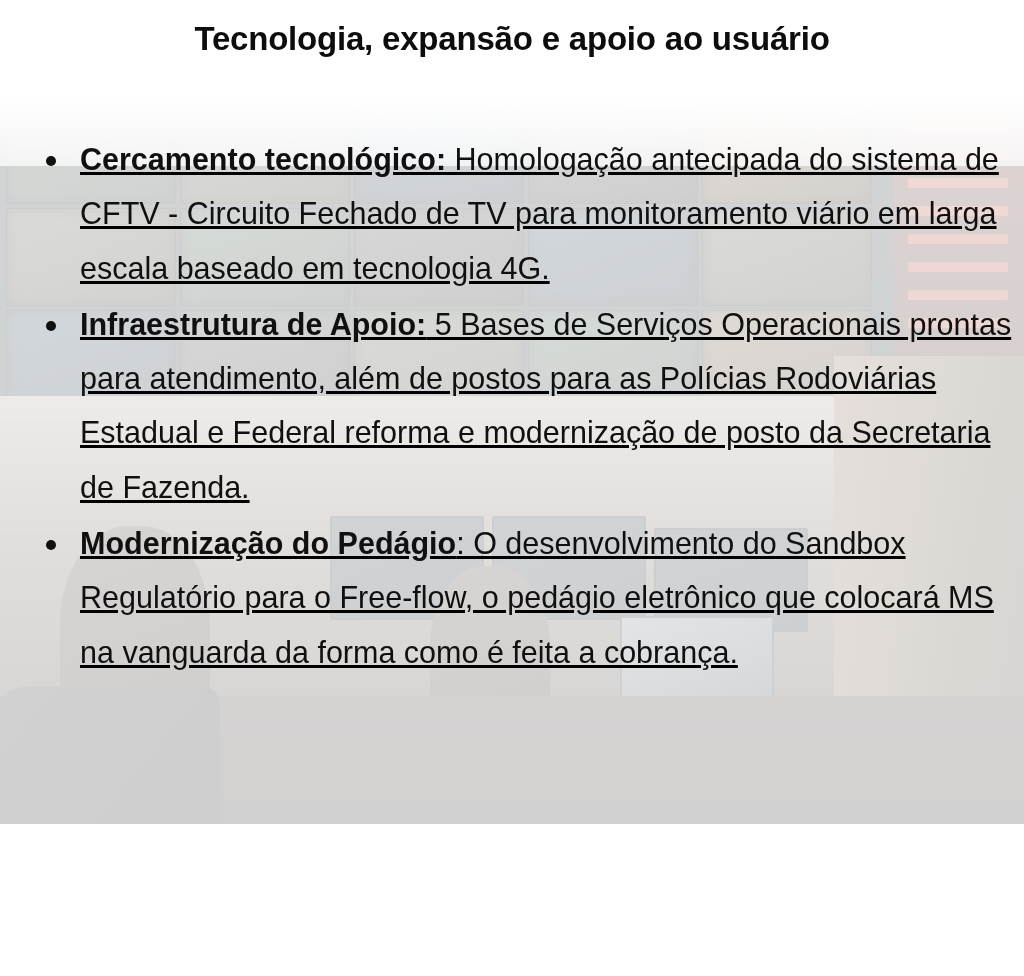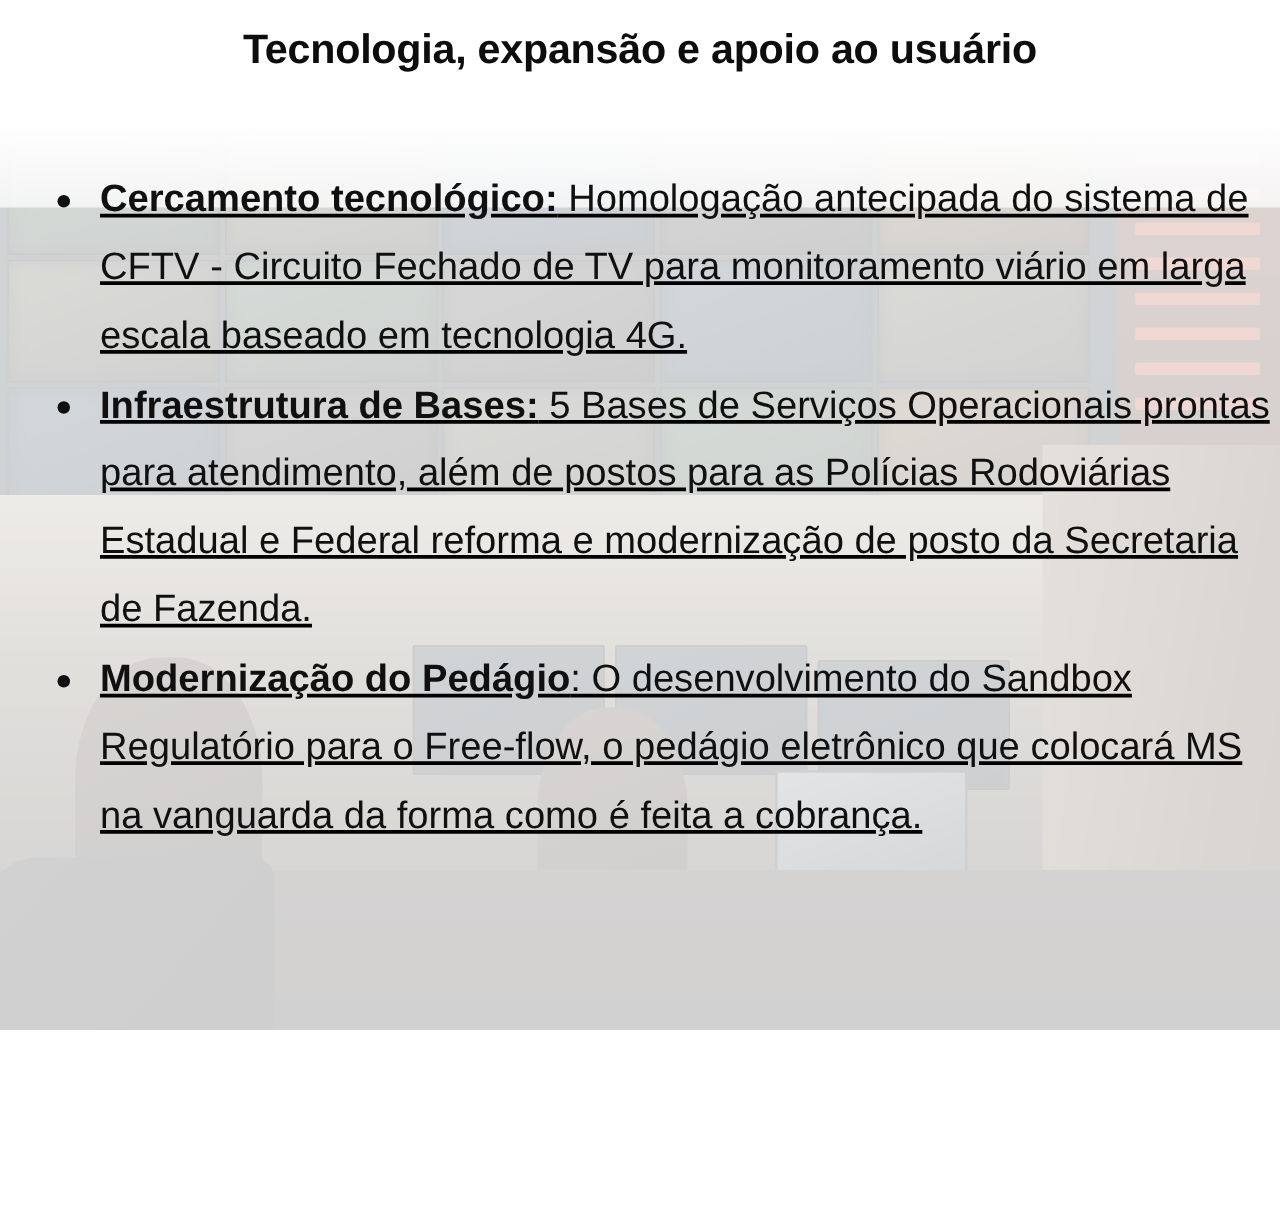--- a/index.html
+++ b/index.html
@@ -264,20 +264,20 @@
   </div>
 
   <div class="content">
     <div class="slide-title">Tecnologia, expansão e apoio ao usuário</div>
 
     <ul class="bullets">
       <li class="bullet">
         <b>Cercamento tecnológico:</b><span> Homologação antecipada do sistema de CFTV - Circuito Fechado de TV para monitoramento viário em larga escala baseado em tecnologia 4G.</span>
       </li>
       <li class="bullet">
-        <b>Infraestrutura de Bases:</b><span> 5 Bases de Serviços Operacionais prontas para atendimento, além de postos para as Polícias Rodoviárias Estadual e Federal reforma e modernização de posto da Secretaria de Fazenda.</span>
+        <b>Infraestrutura de Apoio:</b><span> 5 Bases de Serviços Operacionais prontas para atendimento, além de postos para as Polícias Rodoviárias Estadual e Federal reforma e modernização de posto da Secretaria de Fazenda.</span>
       </li>
       <li class="bullet">
         <b>Modernização do Pedágio</b><span>: O desenvolvimento do Sandbox Regulatório para o Free-flow, o pedágio eletrônico que colocará MS na vanguarda da forma como é feita a cobrança.</span>
       </li>
     </ul>
   </div>
 </div>
 
 </body></html>

